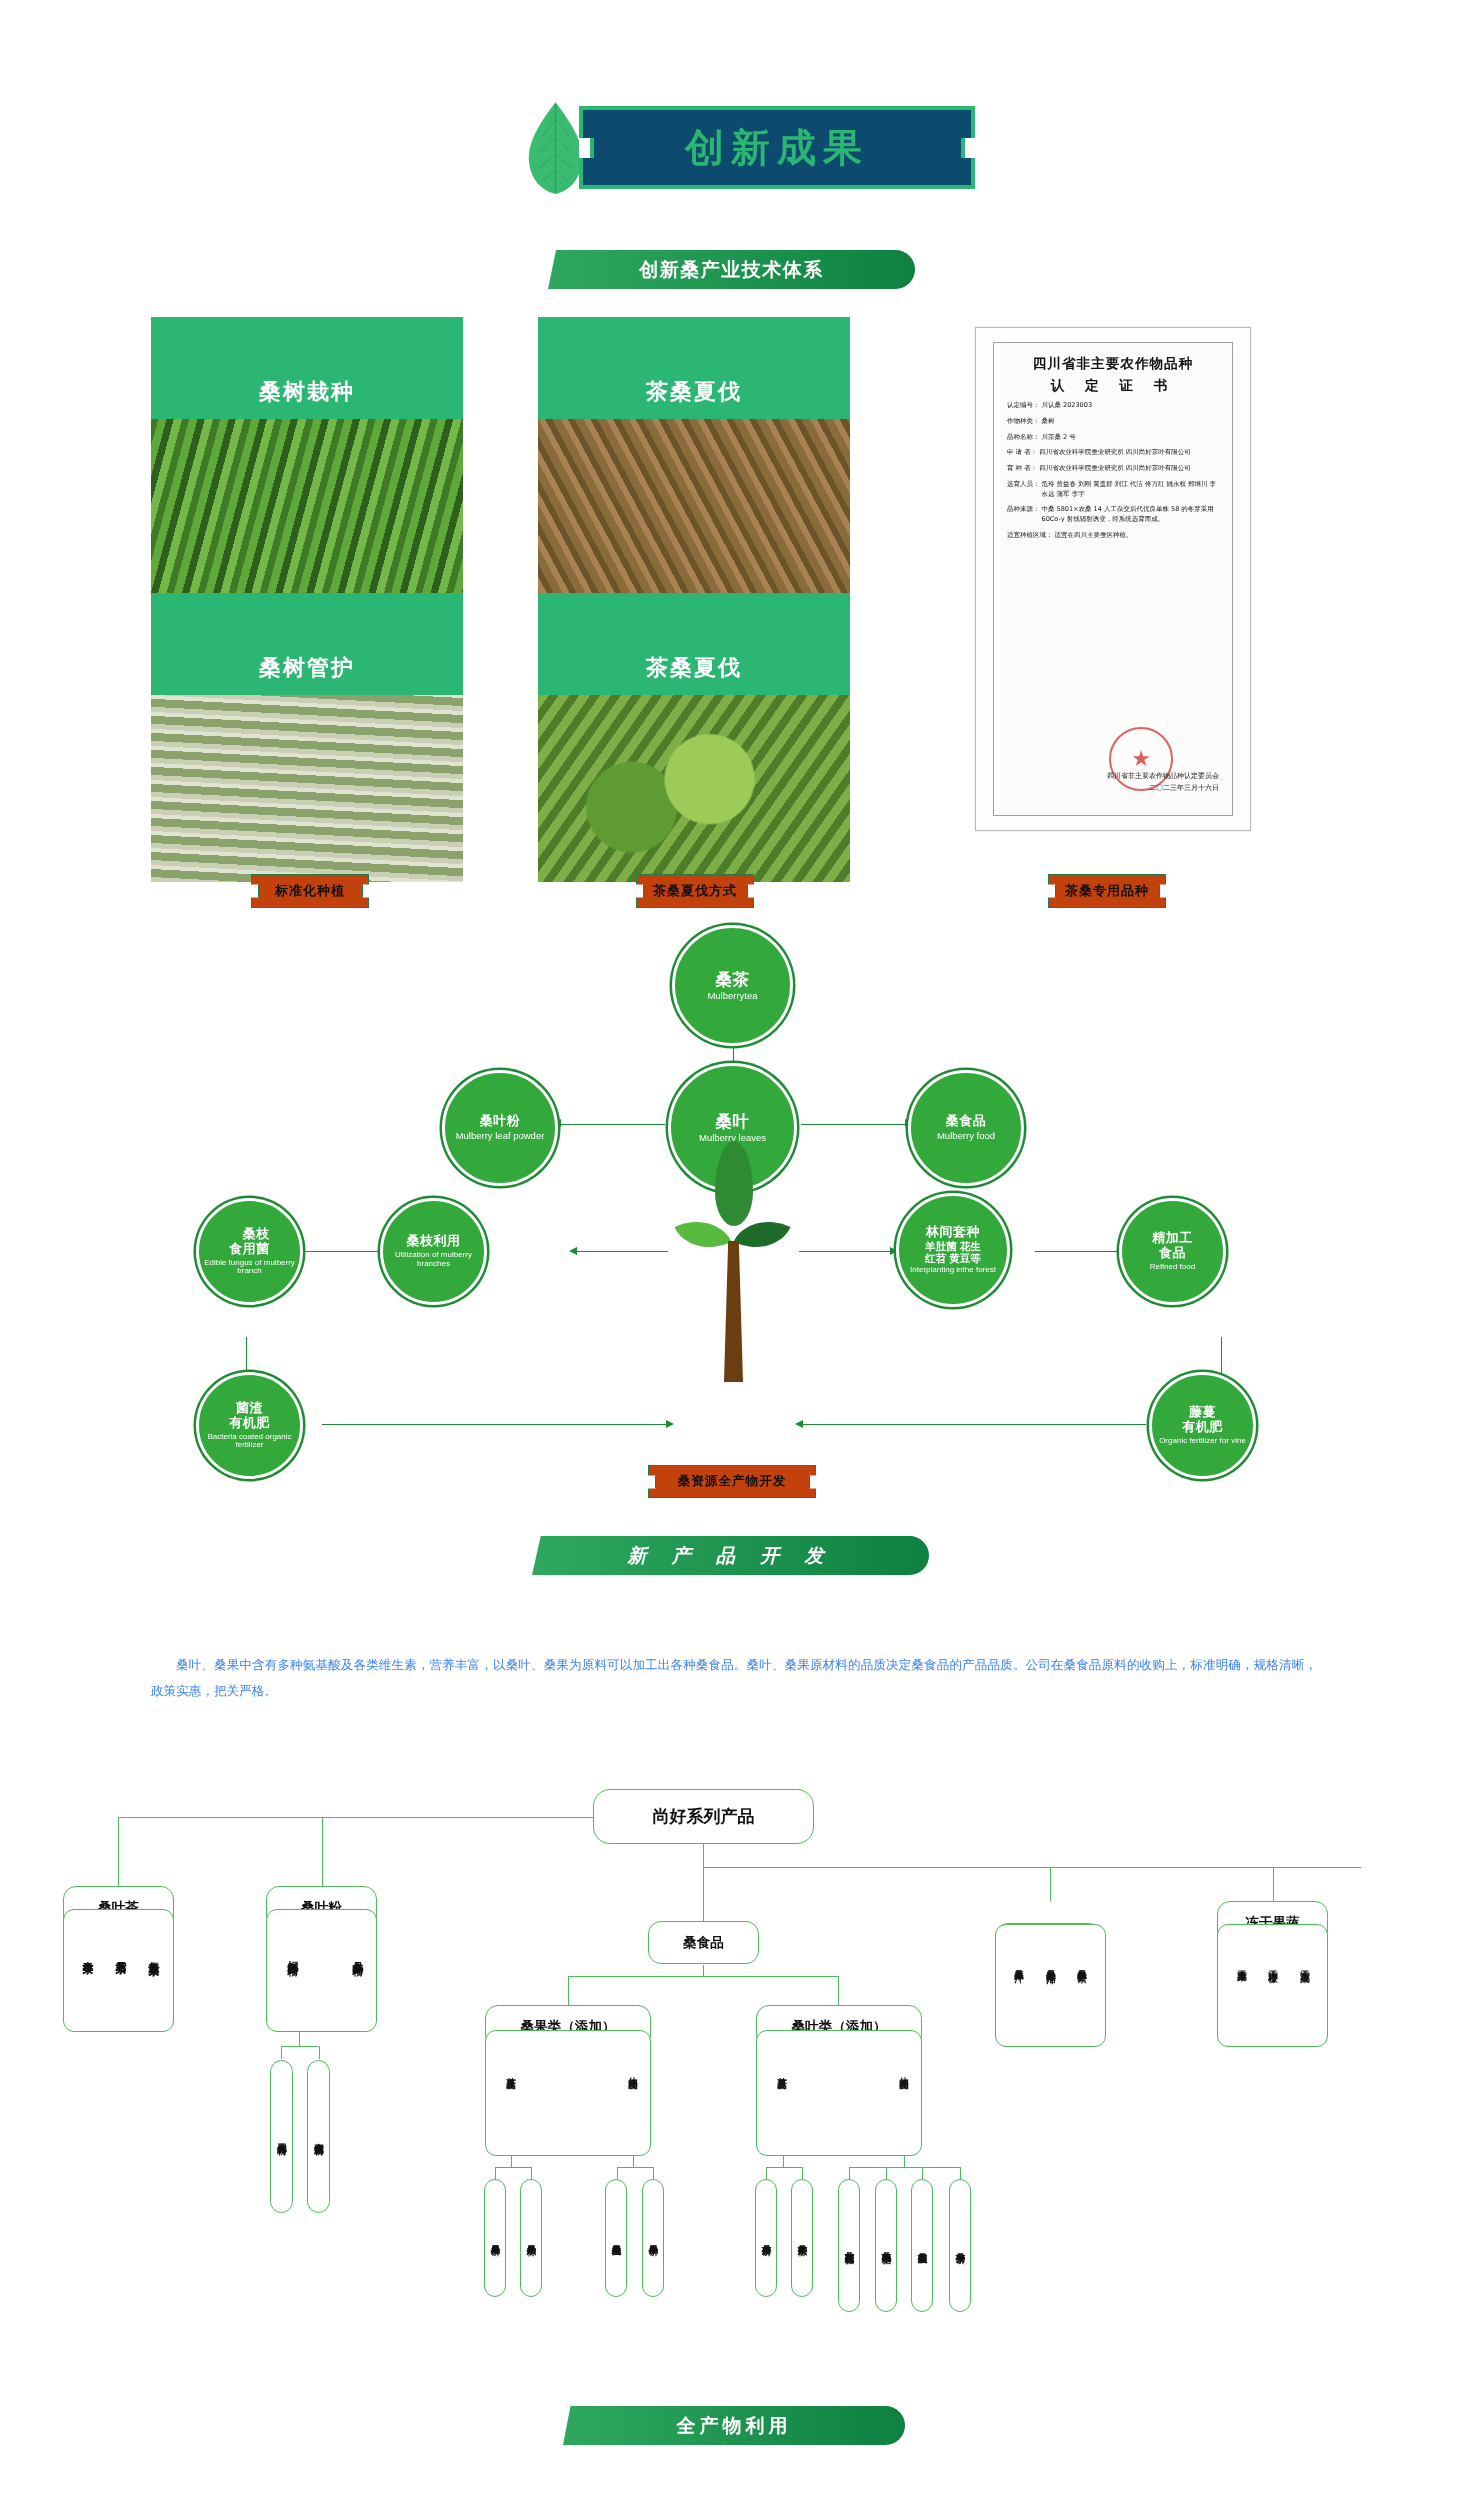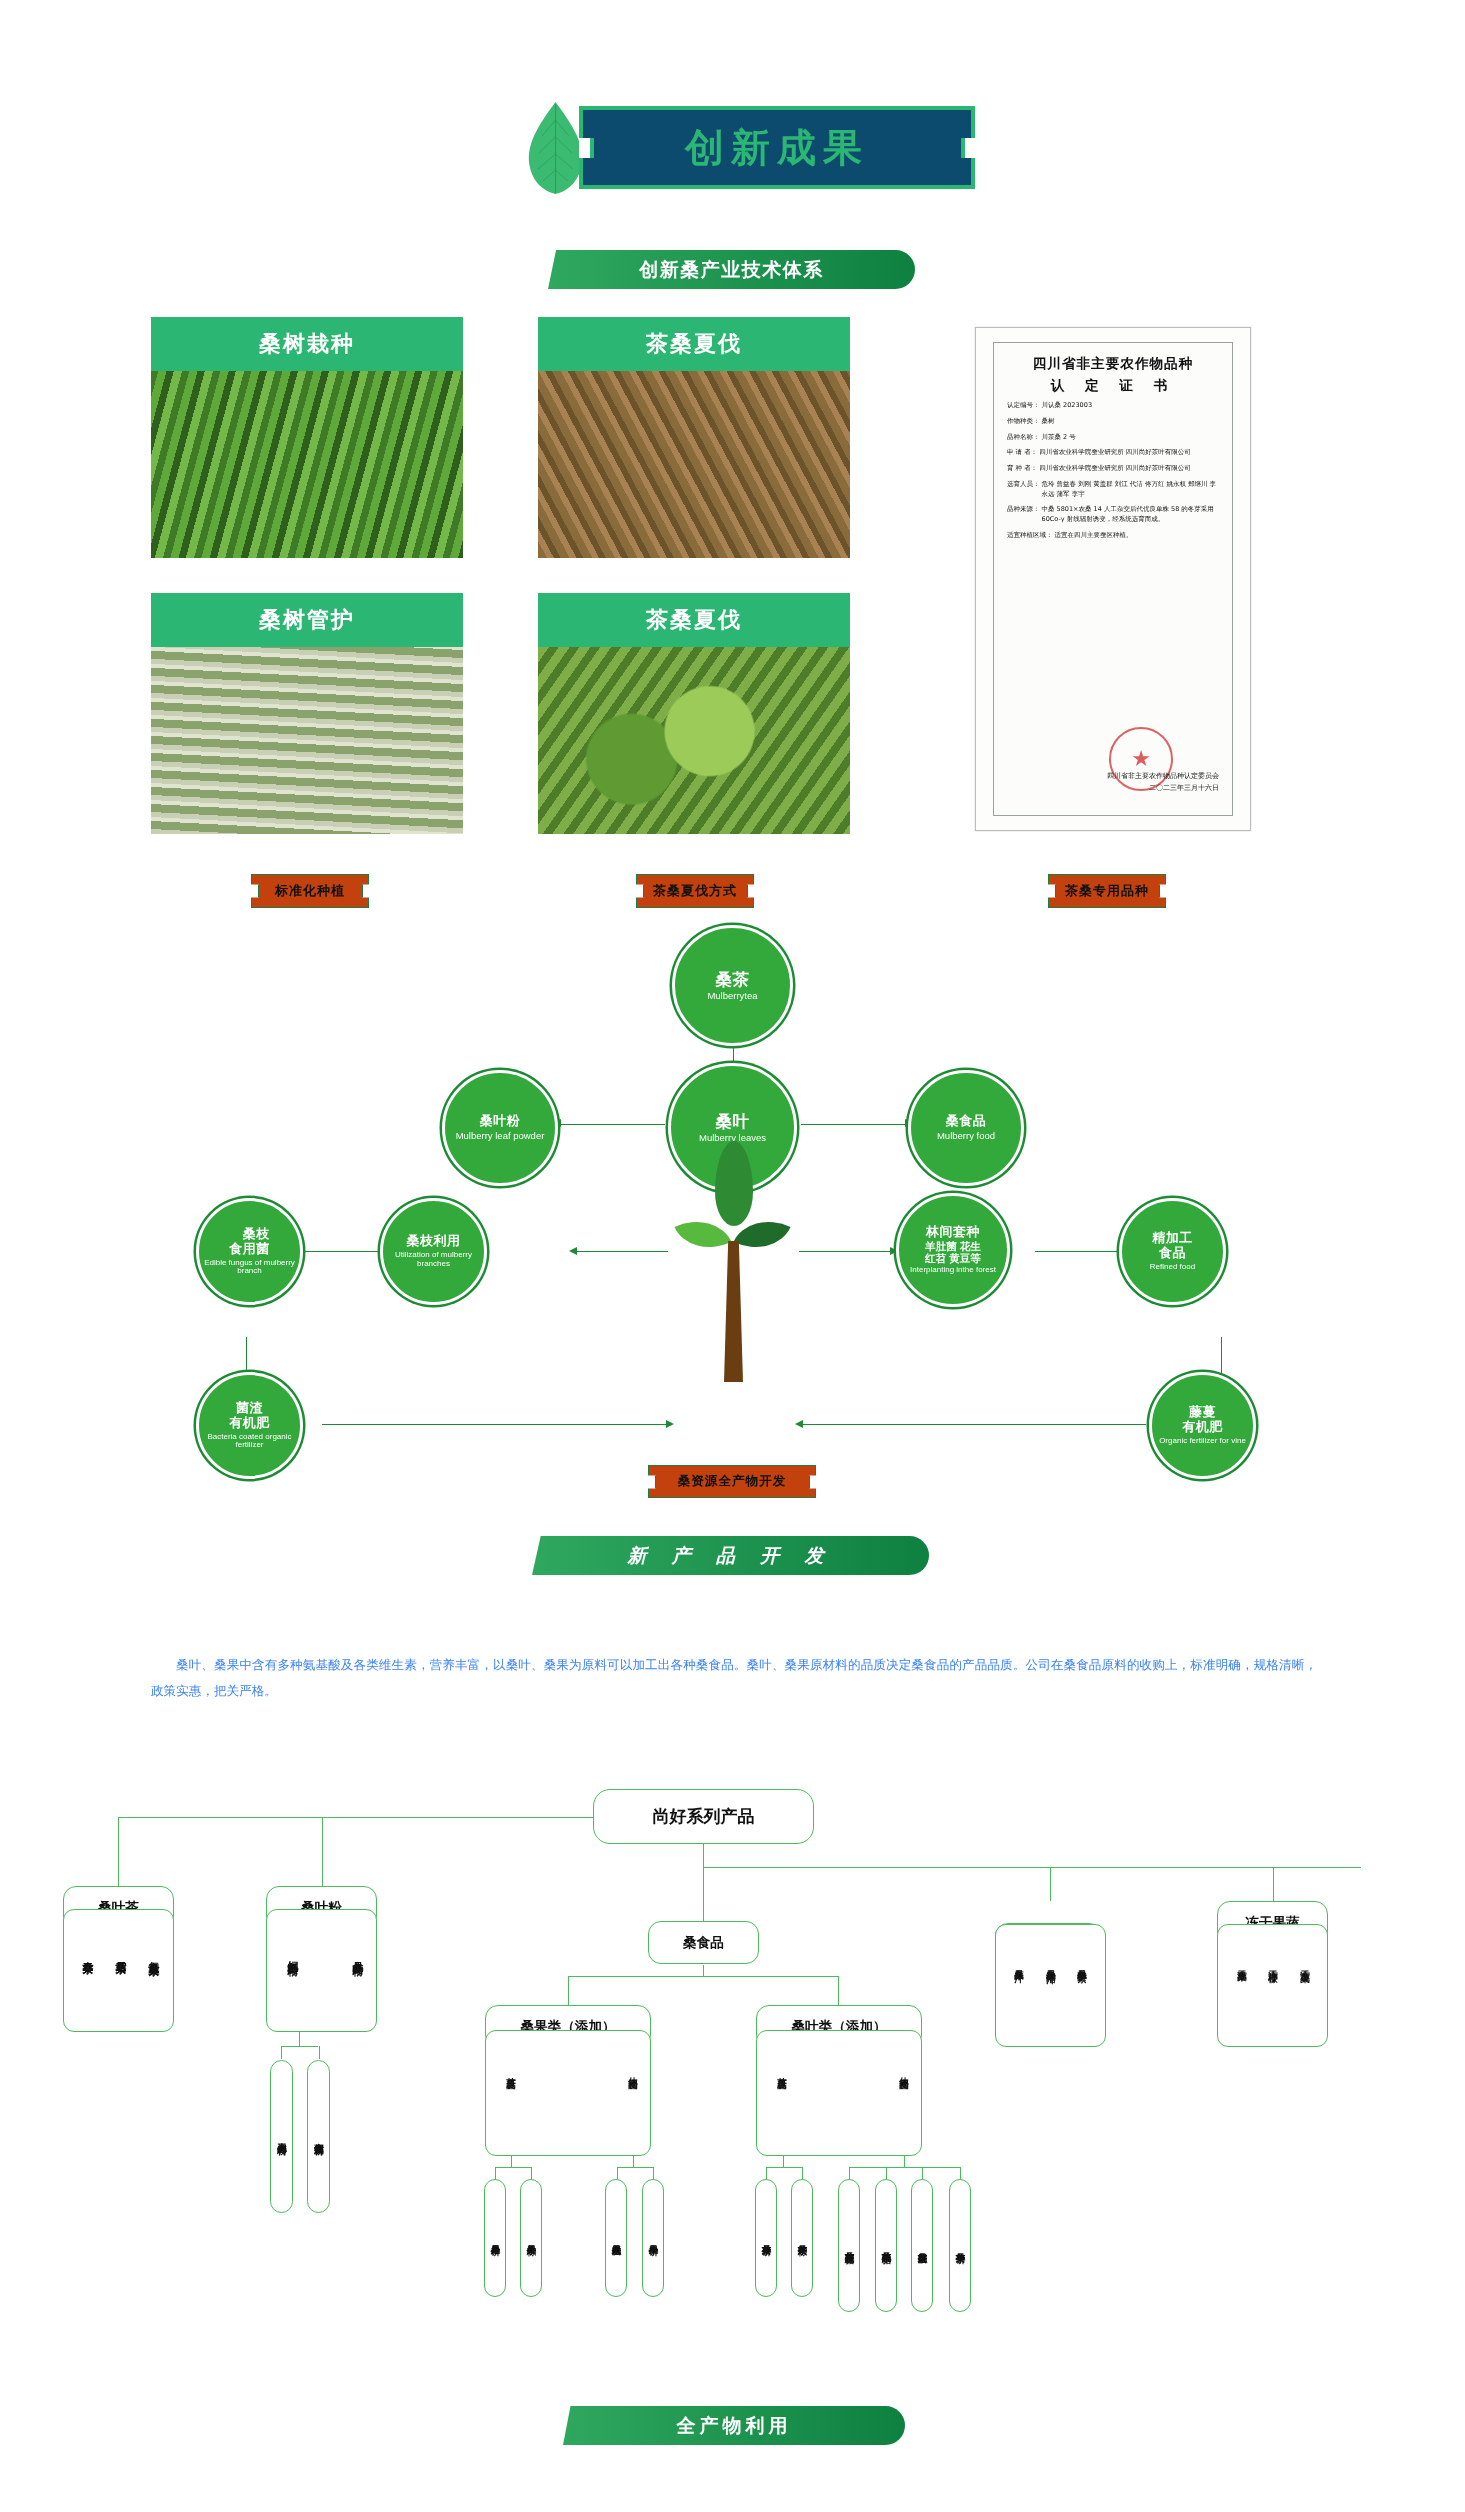--- a/index.html
+++ b/index.html
@@ -23,21 +23,21 @@
           color:#fff;font-size:19px;font-weight:bold;letter-spacing:1.5px;
           border-radius:0 22px 22px 0;
           clip-path:polygon(2.2% 0,100% 0,100% 100%,0 100%);}
   #ribbon-tech{left:548px;top:250px;width:367px;}
   #ribbon-newprod{left:532px;top:1536px;width:397px;letter-spacing:10px;font-style:italic;}
   #ribbon-total{left:563px;top:2406px;width:342px;letter-spacing:4px;}
 
   
   .pcard{position:absolute;background:#2BB673;padding:0;}
   .pcard .cap{height:54px;display:flex;align-items:center;justify-content:center;
-              color:#fff;font-size:22px;font-weight:bold;letter-spacing:2px;}
+              color:#fff;font-size:22px;font-weight:bold;letter-spacing:2px;margin-top:48px;}
   .pcard .ph{height:calc(100% - 54px);background-size:cover;background-position:center;}
   
   .ph-mulberry-field{background:
      repeating-linear-gradient(105deg,#3f7a26 0 7px,#5fa83a 7px 15px,#2e5f1c 15px 22px,#74b84a 22px 30px),
      radial-gradient(circle at 30% 40%,#6fbf4a,#2f6a1f);}
   .ph-pruning{background:
      repeating-linear-gradient(62deg,#8a6b3c 0 8px,#a88252 8px 14px,#6d5329 14px 20px),
      radial-gradient(circle at 65% 55%,#3b3b3b 0 12%,transparent 13%),
      radial-gradient(circle at 20% 30%,#86b64a 0 10%,transparent 11%),
      linear-gradient(#9c7c4b,#6b5130);}

